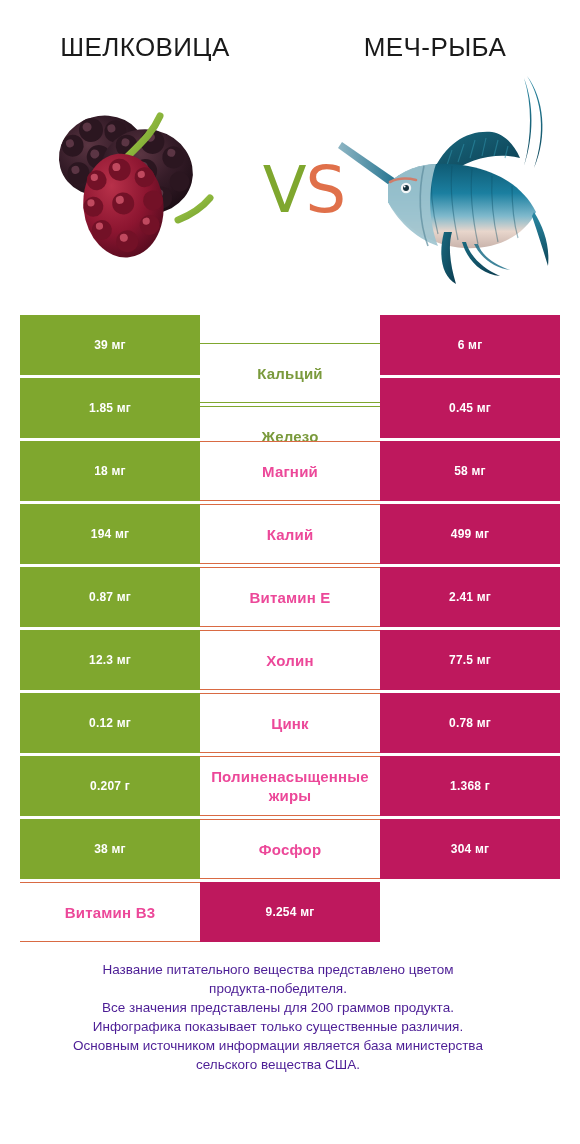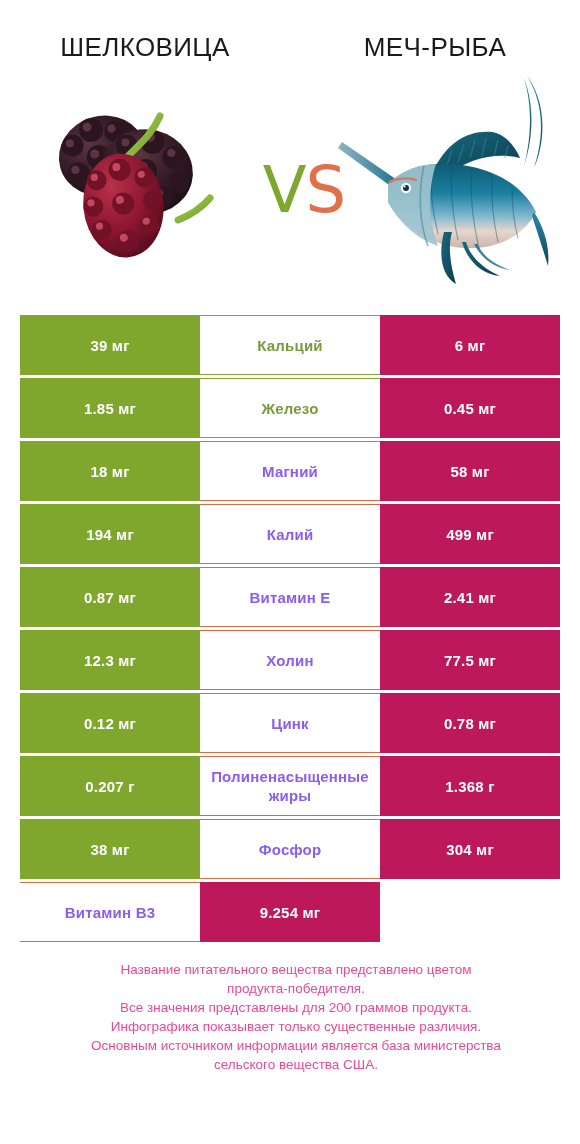--- a/index.html
+++ b/index.html
@@ -87,21 +87,21 @@
     margin-bottom: 3px;
   }
   .cell-left, .cell-right {
     width: 180px;
     height: 60px;
     box-sizing: border-box;
     display: flex;
     align-items: center;
     justify-content: center;
     color: #ffffff;
-    font-size: 15px;
+    font-size: 12px;
     font-weight: bold;
     letter-spacing: 0.2px;
     white-space: nowrap;
   }
   .cell-left  { background: #7FA72E; }
   .cell-right { background: #be185d; }
 
   .cell-mid {
     width: 180px;
     height: 60px;
@@ -114,44 +114,45 @@
     font-size: 15px;
     font-weight: bold;
     letter-spacing: 0.2px;
     line-height: 19px;
     overflow: hidden;
   }
   .cell-mid.win-left {
     border-top: 1px solid #7FA72E;
     border-bottom: 1px solid #7FA72E;
     color: #7A9A3C;
+    margin-top: 28px;
   }
   .cell-mid.win-right {
     border-top: 1px solid #D96A43;
     border-bottom: 1px solid #D96A43;
-    color: #8b5cf6;
+    color: #ec4899;
   }
   .cell-mid span {
     display: block;
     width: 180px;
     overflow: hidden;
     white-space: normal;
     max-height: 40px;
   }
 
   
   .footer {
     position: absolute;
-    left: 36px;
+    left: 18px;
     top: 960px;
     width: 520px;
     text-align: center;
     font-size: 13.5px;
     line-height: 19px;
-    color: #ec4899;
+    color: #4c1d95;
   }
   .footer p { margin: 0; }
 </style>
 </head>
 <body>
 
 <div class="header">
   <div class="header-title">ШЕЛКОВИЦА</div>
   <div class="header-title">МЕЧ-РЫБА</div>
 </div>

